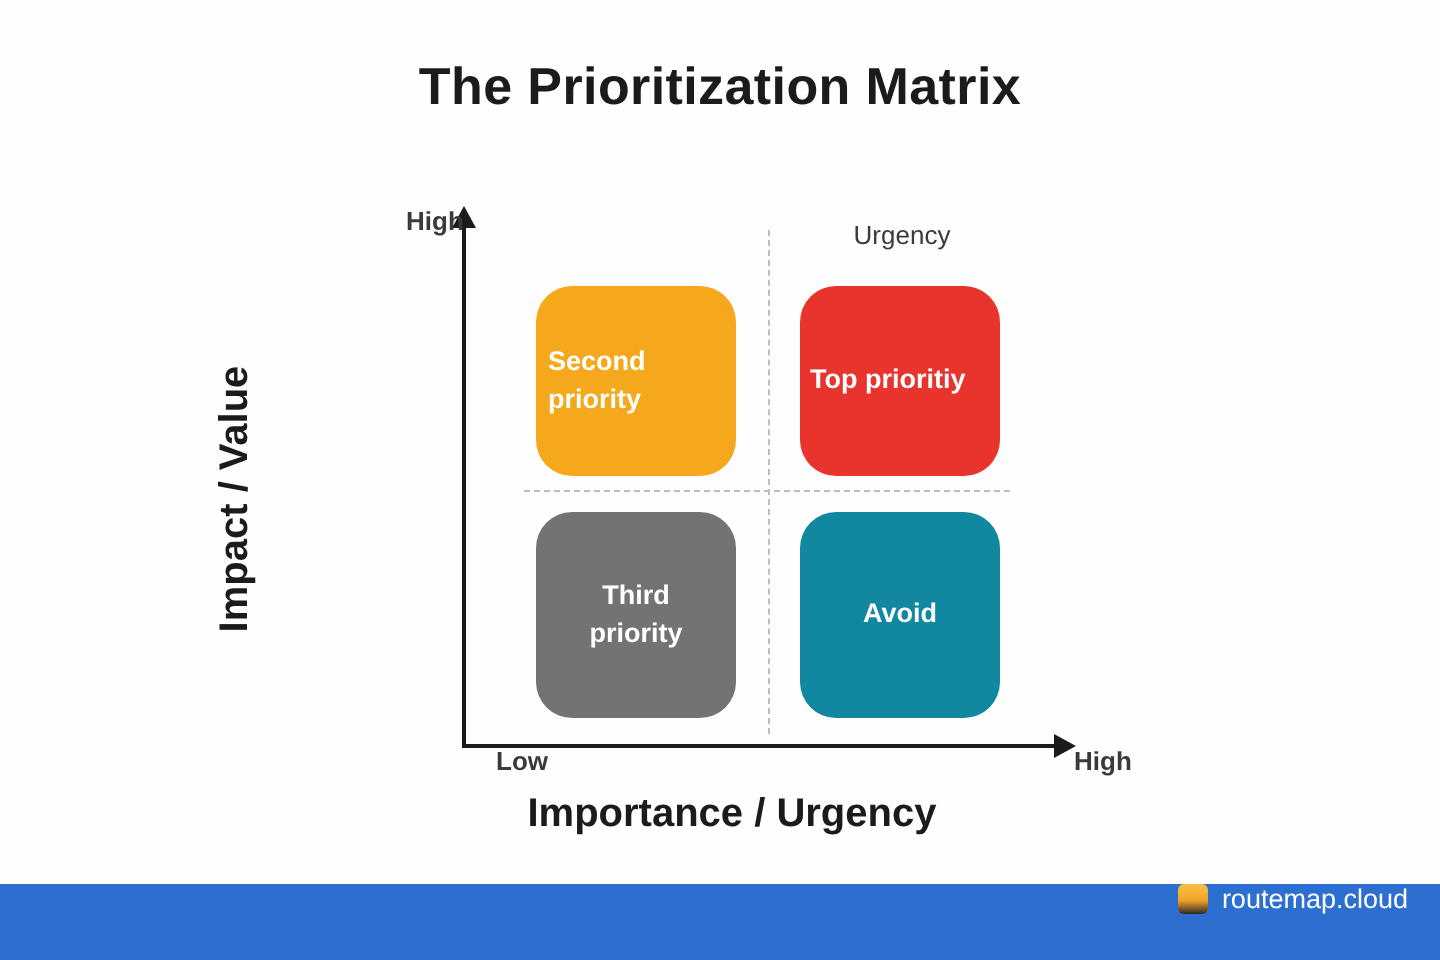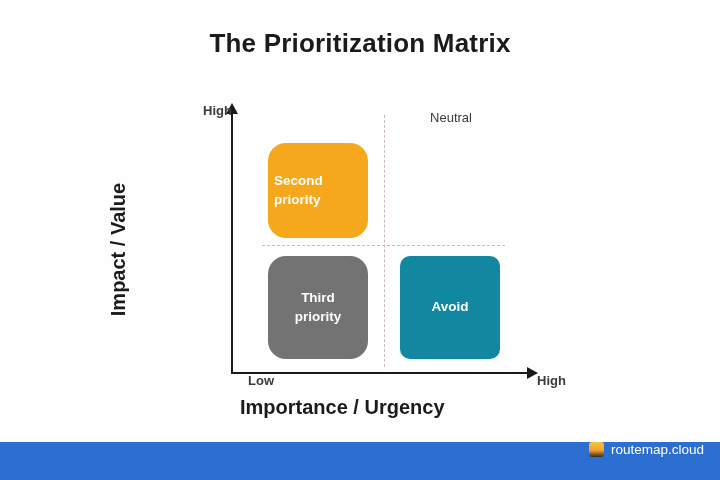--- a/index.html
+++ b/index.html
@@ -116,23 +116,24 @@
     font-size: 13px;
     color: #3a3a3a;
     text-align: center;
   }
   #header-neutral  { left: 262px; top: 110px; width: 110px; }
   #header-critical { left: 396px; top: 110px; width: 110px; }
 
   
   #x-title {
     position: absolute;
-    left: 240px;
+    left: 216px;
     top: 396px;
     width: 300px;
+    text-align: center;
     font-size: 20px;
     font-weight: bold;
     color: #1b1b1b;
   }
   #y-title {
     position: absolute;
     left: -12px;
     top: 238px;
     width: 260px;
     text-align: center;
@@ -232,37 +233,40 @@
   <div id="y-arrow"></div>
   <div id="x-arrow"></div>
 
   <div id="v-divider"></div>
   <div id="h-divider"></div>
 
   <div class="endpoint-label" id="label-high-y">High</div>
   <div class="endpoint-label" id="label-low-x">Low</div>
   <div class="endpoint-label" id="label-high-x">High</div>
 
-  <div class="quad-header" id="header-critical">Neutral</div>
+  <div class="quad-header" id="header-critical">Urgency</div>
 
   <div id="x-title">Importance / Urgency</div>
   <div id="y-title">Impact / Value</div>
 
   <div class="quad-box" id="box-second" style="background: rgb(245, 168, 28);">
     <span class="quad-text">Second
 priority</span>
   </div>
 
+  <div class="quad-box" id="box-top" style="background: rgb(232, 52, 44);">
+    <span class="quad-text">Top prioritiy</span>
+  </div>
 
   <div class="quad-box" id="box-third" style="background: #737373;">
     <span class="quad-text">Third
 priority</span>
   </div>
 
-  <div class="quad-box" id="box-avoid" style="background: rgb(17, 135, 160); border-radius: 10px;">
+  <div class="quad-box" id="box-avoid" style="background: rgb(17, 135, 160);">
     <span class="quad-text">Avoid</span>
   </div>
 
   <div id="footer" style="background: rgb(44, 111, 209);">
     <div id="footer-brand">
       <span id="brand-icon"></span>
       <span id="brand-text">routemap.cloud</span>
     </div>
   </div>
 

